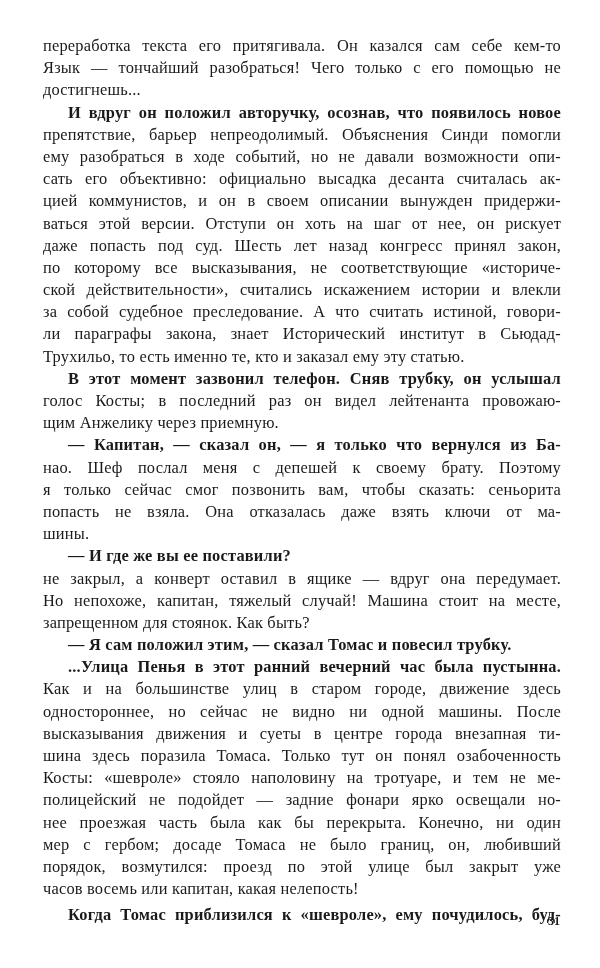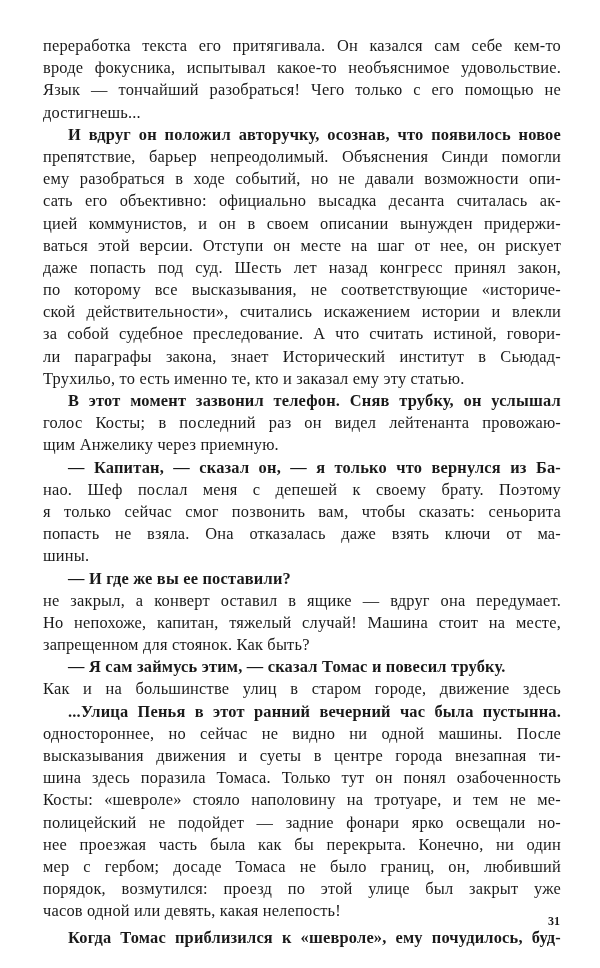--- a/index.html
+++ b/index.html
@@ -18,31 +18,30 @@
     position: absolute; right: 40px; top: 914px;
     font-family: "Liberation Serif", serif; font-weight: bold; font-size: 12px; color: #1a1a1a;
   }
 </style>
 </head>
 <body>
 
 <div class="page" id="page-body">
     <div>
       <span class="line">переработка текста его притягивала. Он казался сам себе кем-то</span>
-      <span class="line">вроде фокусника, испытывал какое-то необъяснимое удовольствие.</span>
       <span class="line">Язык — тончайший разобраться! Чего только с его помощью не</span>
       <span class="line last">достигнешь...</span>
     </div>
     <div>
       <span class="line indent">И вдруг он положил авторучку, осознав, что появилось новое</span>
       <span class="line">препятствие, барьер непреодолимый. Объяснения Синди помогли</span>
       <span class="line">ему разобраться в ходе событий, но не давали возможности опи-</span>
       <span class="line">сать его объективно: официально высадка десанта считалась ак-</span>
       <span class="line">цией коммунистов, и он в своем описании вынужден придержи-</span>
-      <span class="line">ваться этой версии. Отступи он месте на шаг от нее, он рискует</span>
+      <span class="line">ваться этой версии. Отступи он хоть на шаг от нее, он рискует</span>
       <span class="line">даже попасть под суд. Шесть лет назад конгресс принял закон,</span>
       <span class="line">по которому все высказывания, не соответствующие «историче-</span>
       <span class="line">ской действительности», считались искажением истории и влекли</span>
       <span class="line">за собой судебное преследование. А что считать истиной, говори-</span>
       <span class="line">ли параграфы закона, знает Исторический институт в Сьюдад-</span>
       <span class="line last">Трухильо, то есть именно те, кто и заказал ему эту статью.</span>
     </div>
     <div>
       <span class="line indent">В этот момент зазвонил телефон. Сняв трубку, он услышал</span>
       <span class="line">голос Косты; в последний раз он видел лейтенанта провожаю-</span>
@@ -57,33 +56,33 @@
     </div>
     <div>
       <span class="line indent last">— И где же вы ее поставили?</span>
     </div>
     <div>
       <span class="line">не закрыл, а конверт оставил в ящике — вдруг она передумает.</span>
       <span class="line">Но непохоже, капитан, тяжелый случай! Машина стоит на месте,</span>
       <span class="line last">запрещенном для стоянок. Как быть?</span>
     </div>
     <div>
-      <span class="line indent last">— Я сам займусь этим, — сказал Томас и повесил трубку.</span>
+      <span class="line indent last">— Я сам положил этим, — сказал Томас и повесил трубку.</span>
     </div>
     <div>
+      <span class="line indent">...Улица Пенья в этот ранний вечерний час была пустынна.</span>
       <span class="line">Как и на большинстве улиц в старом городе, движение здесь</span>
-      <span class="line indent">...Улица Пенья в этот ранний вечерний час была пустынна.</span>
       <span class="line">одностороннее, но сейчас не видно ни одной машины. После</span>
       <span class="line">высказывания движения и суеты в центре города внезапная ти-</span>
       <span class="line">шина здесь поразила Томаса. Только тут он понял озабоченность</span>
       <span class="line">Косты: «шевроле» стояло наполовину на тротуаре, и тем не ме-</span>
       <span class="line">полицейский не подойдет — задние фонари ярко освещали но-</span>
       <span class="line">нее проезжая часть была как бы перекрыта. Конечно, ни один</span>
       <span class="line">мер с гербом; досаде Томаса не было границ, он, любивший</span>
       <span class="line">порядок, возмутился: проезд по этой улице был закрыт уже</span>
-      <span class="line last">часов одной или девять, какая нелепость!</span>
+      <span class="line last">часов восемь или капитан, какая нелепость!</span>
     </div>
     <div class="gap"></div>
     <div>
       <span class="line indent">Когда Томас приблизился к «шевроле», ему почудилось, буд-</span>
     </div>
   </div>
 <div class="page-number">31</div>
 
 </body></html>

